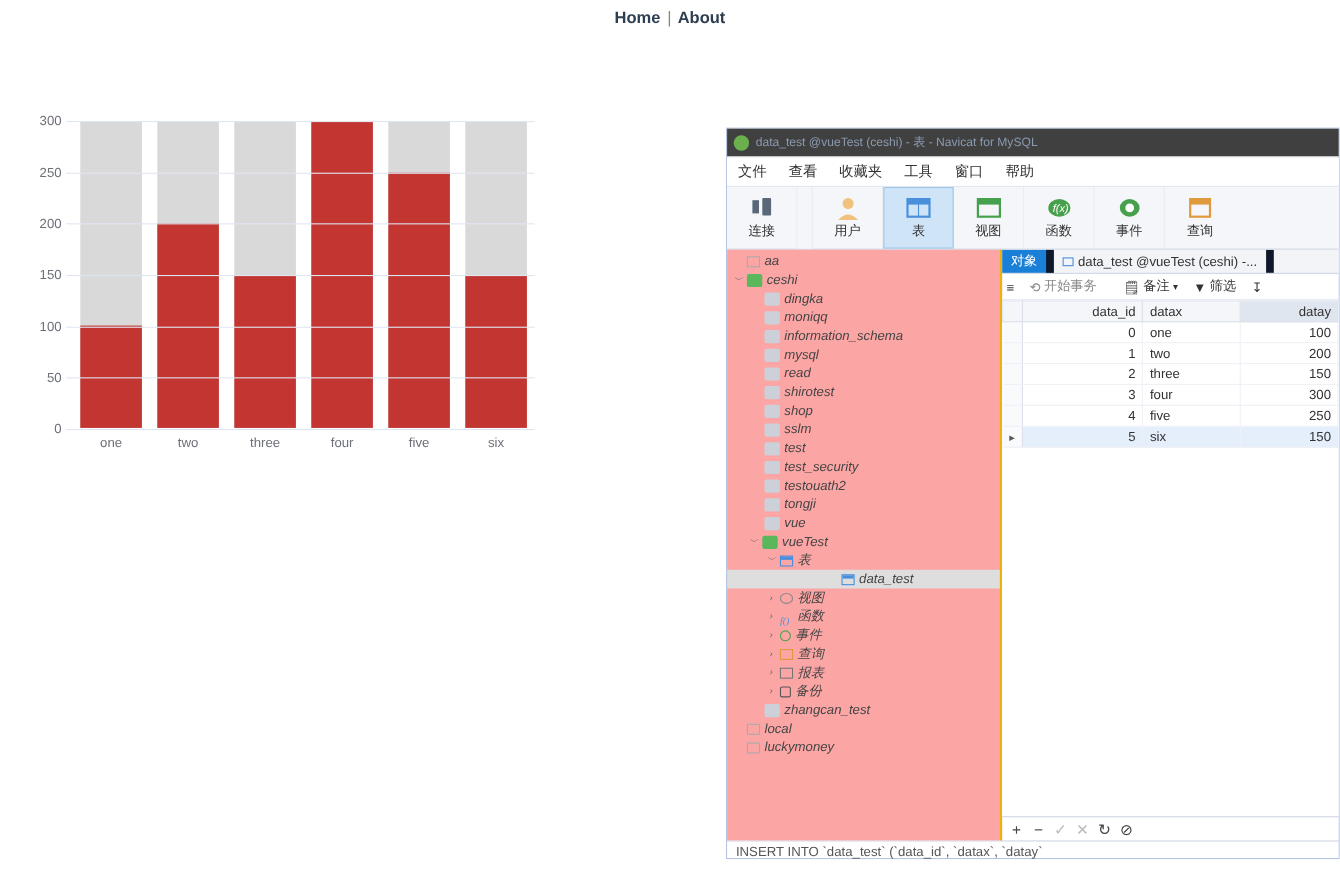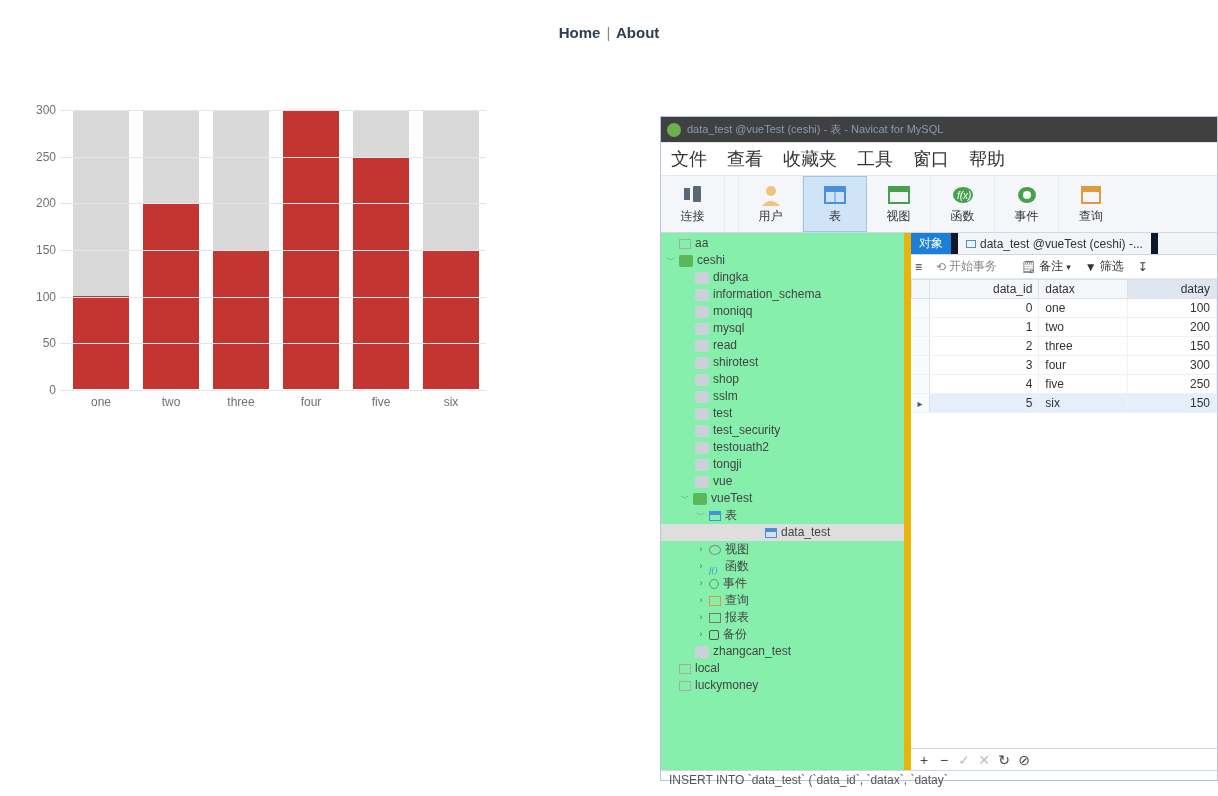--- a/index.html
+++ b/index.html
@@ -1,19 +1,19 @@
 <!DOCTYPE html>
 <html><head>
 <meta charset="utf-8">
 <style>
 * { box-sizing: border-box; margin: 0; padding: 0; font-family: "Microsoft YaHei", Arial, sans-serif; }
 body { background: #fff; width: 1218px; height: 796px; overflow: hidden; position: relative; }
 
 
-.topnav { text-align: center; padding: 24px 0; font-weight: bold; color: #2c3e50; font-size: 15px;}
+.topnav { text-align: center; padding: 8px 0; font-weight: bold; color: #2c3e50; font-size: 15px;}
 .topnav a { color: #2c3e50; text-decoration: none; cursor: pointer; }
 .topnav .sep { color: #888; font-weight: normal; margin: 0 2px; }
 
 
 .chart-wrap { position: absolute; left: 16px; top: 110px; width: 470px; height: 310px; }
 .chart-area { position: relative; width: 100%; height: 280px; border-bottom: 1px solid rgba(0,0,0,0); }
 .ytick { position: absolute; left: 0; width: 40px; text-align: right; font-size: 12px; color: #6e7079; transform: translateY(-50%); }
 .gridline { position: absolute; left: 44px; right: 0; border-top: 1px solid #e0e6f1; }
 .bargroup { position: absolute; left: 50px; right: 0; top: 0; bottom: 0; display: flex; }
 .barcol { flex: 1; position: relative; }
@@ -21,33 +21,33 @@
 .bar { position: absolute; left: 10%; width: 80%; bottom: 0; background: #c23531; }
 .xlabels { position: absolute; left: 50px; right: 0; top: 285px; display: flex; }
 .xlabel { flex: 1; text-align: center; font-size: 12px; color: #6e7079; }
 
 
 .navicat { position: absolute; left: 660px; top: 116px; width: 558px; height: 665px; border: 1px solid #b5c5e2; background: #fff; font-size: 12px; }
 .nv-title { display: flex; align-items: center; height: 26px; padding: 0 6px; background: #404040; border-bottom: 1px solid #e2e6ef; font-size: 11px; }
 .nv-title-icon { width: 14px; height: 14px; border-radius: 50%; background: #6ab04c; margin-right: 6px; }
 .nv-title-text { color: #8a9ab0; }
 
-.nv-menu { display: flex; gap: 20px; padding: 4px 10px; background: #fff; color: #333; font-size: 18px; }
+.nv-menu { display: flex; gap: 20px; padding: 4px 10px; background: #fff; color: #333; font-size: 13px; }
 .nv-menu span { cursor: default; }
 
 .nv-toolbar { display: flex; background: #f4f6f9; border-top: 1px solid #e3e7ee; border-bottom: 1px solid #cfd6e4; }
 .nv-tool { width: 64px; height: 56px; display: flex; flex-direction: column; align-items: center; justify-content: center; font-size: 12px; color: #333; border-right: 1px solid #e8ecf3; cursor: pointer; gap: 2px; }
 .nv-tool:last-child { border-right: none; }
 .nv-tool.sep { width: 14px; background: #f4f6f9; border-right: 1px solid #e8ecf3; }
 .nv-tool.active { background: #cfe5f7; border: 1px solid #9fc6e9; }
 .tool-icon { width: 26px; height: 22px; position: relative; }
 
 
 .nv-body { display: flex; height: calc(100% - 26px - 24px - 56px - 20px); }
-.nv-tree { width: 250px; border-right: 7px solid #eab308; overflow: hidden; background: #86efac; }
+.nv-tree { width: 250px; border-right: 2px solid #eab308; overflow: hidden; background: #fca5a5; font-style: italic; }
 .treecol { padding: 2px 0; }
 .treerow { display: flex; align-items: center; padding: 1px 0; height: 17px; line-height: 17px; white-space: nowrap; color: #444; cursor: default; }
 .treerow.selected { background: #dedede; }
 .tw { width: 12px; height: 12px; display: inline-flex; align-items: center; justify-content: center; color: #666; font-size: 9px; cursor: pointer; margin-right: 2px;}
 .indent0 { padding-left: 4px; }
 .indent1 { padding-left: 18px; }
 .indent2 { padding-left: 34px; }
 .indent4 { padding-left: 104px; }
 .tico { width: 14px; height: 12px; margin-right: 4px; display: inline-block; position: relative; }
 .dbico { background: #ccd1d9; border-radius: 2px; }
@@ -245,22 +245,22 @@
     </div>
   </div>
 
   <div class="nv-body">
 
     <div class="nv-tree">
       <div class="treecol" id="treecol">
           <div class="treerow indent1"><span class="tico plugico"></span>aa</div>
           <div class="treerow indent0"><span class="tw">﹀</span><span class="tico dbico green"></span>ceshi</div>
           <div class="treerow indent2"><span class="tico dbico"></span>dingka</div>
+          <div class="treerow indent2"><span class="tico dbico"></span>moniqq</div>
           <div class="treerow indent2"><span class="tico dbico"></span>information_schema</div>
-          <div class="treerow indent2"><span class="tico dbico"></span>moniqq</div>
           <div class="treerow indent2"><span class="tico dbico"></span>mysql</div>
           <div class="treerow indent2"><span class="tico dbico"></span>read</div>
           <div class="treerow indent2"><span class="tico dbico"></span>shirotest</div>
           <div class="treerow indent2"><span class="tico dbico"></span>shop</div>
           <div class="treerow indent2"><span class="tico dbico"></span>sslm</div>
           <div class="treerow indent2"><span class="tico dbico"></span>test</div>
           <div class="treerow indent2"><span class="tico dbico"></span>test_security</div>
           <div class="treerow indent2"><span class="tico dbico"></span>testouath2</div>
           <div class="treerow indent2"><span class="tico dbico"></span>tongji</div>
           <div class="treerow indent2"><span class="tico dbico"></span>vue</div>

